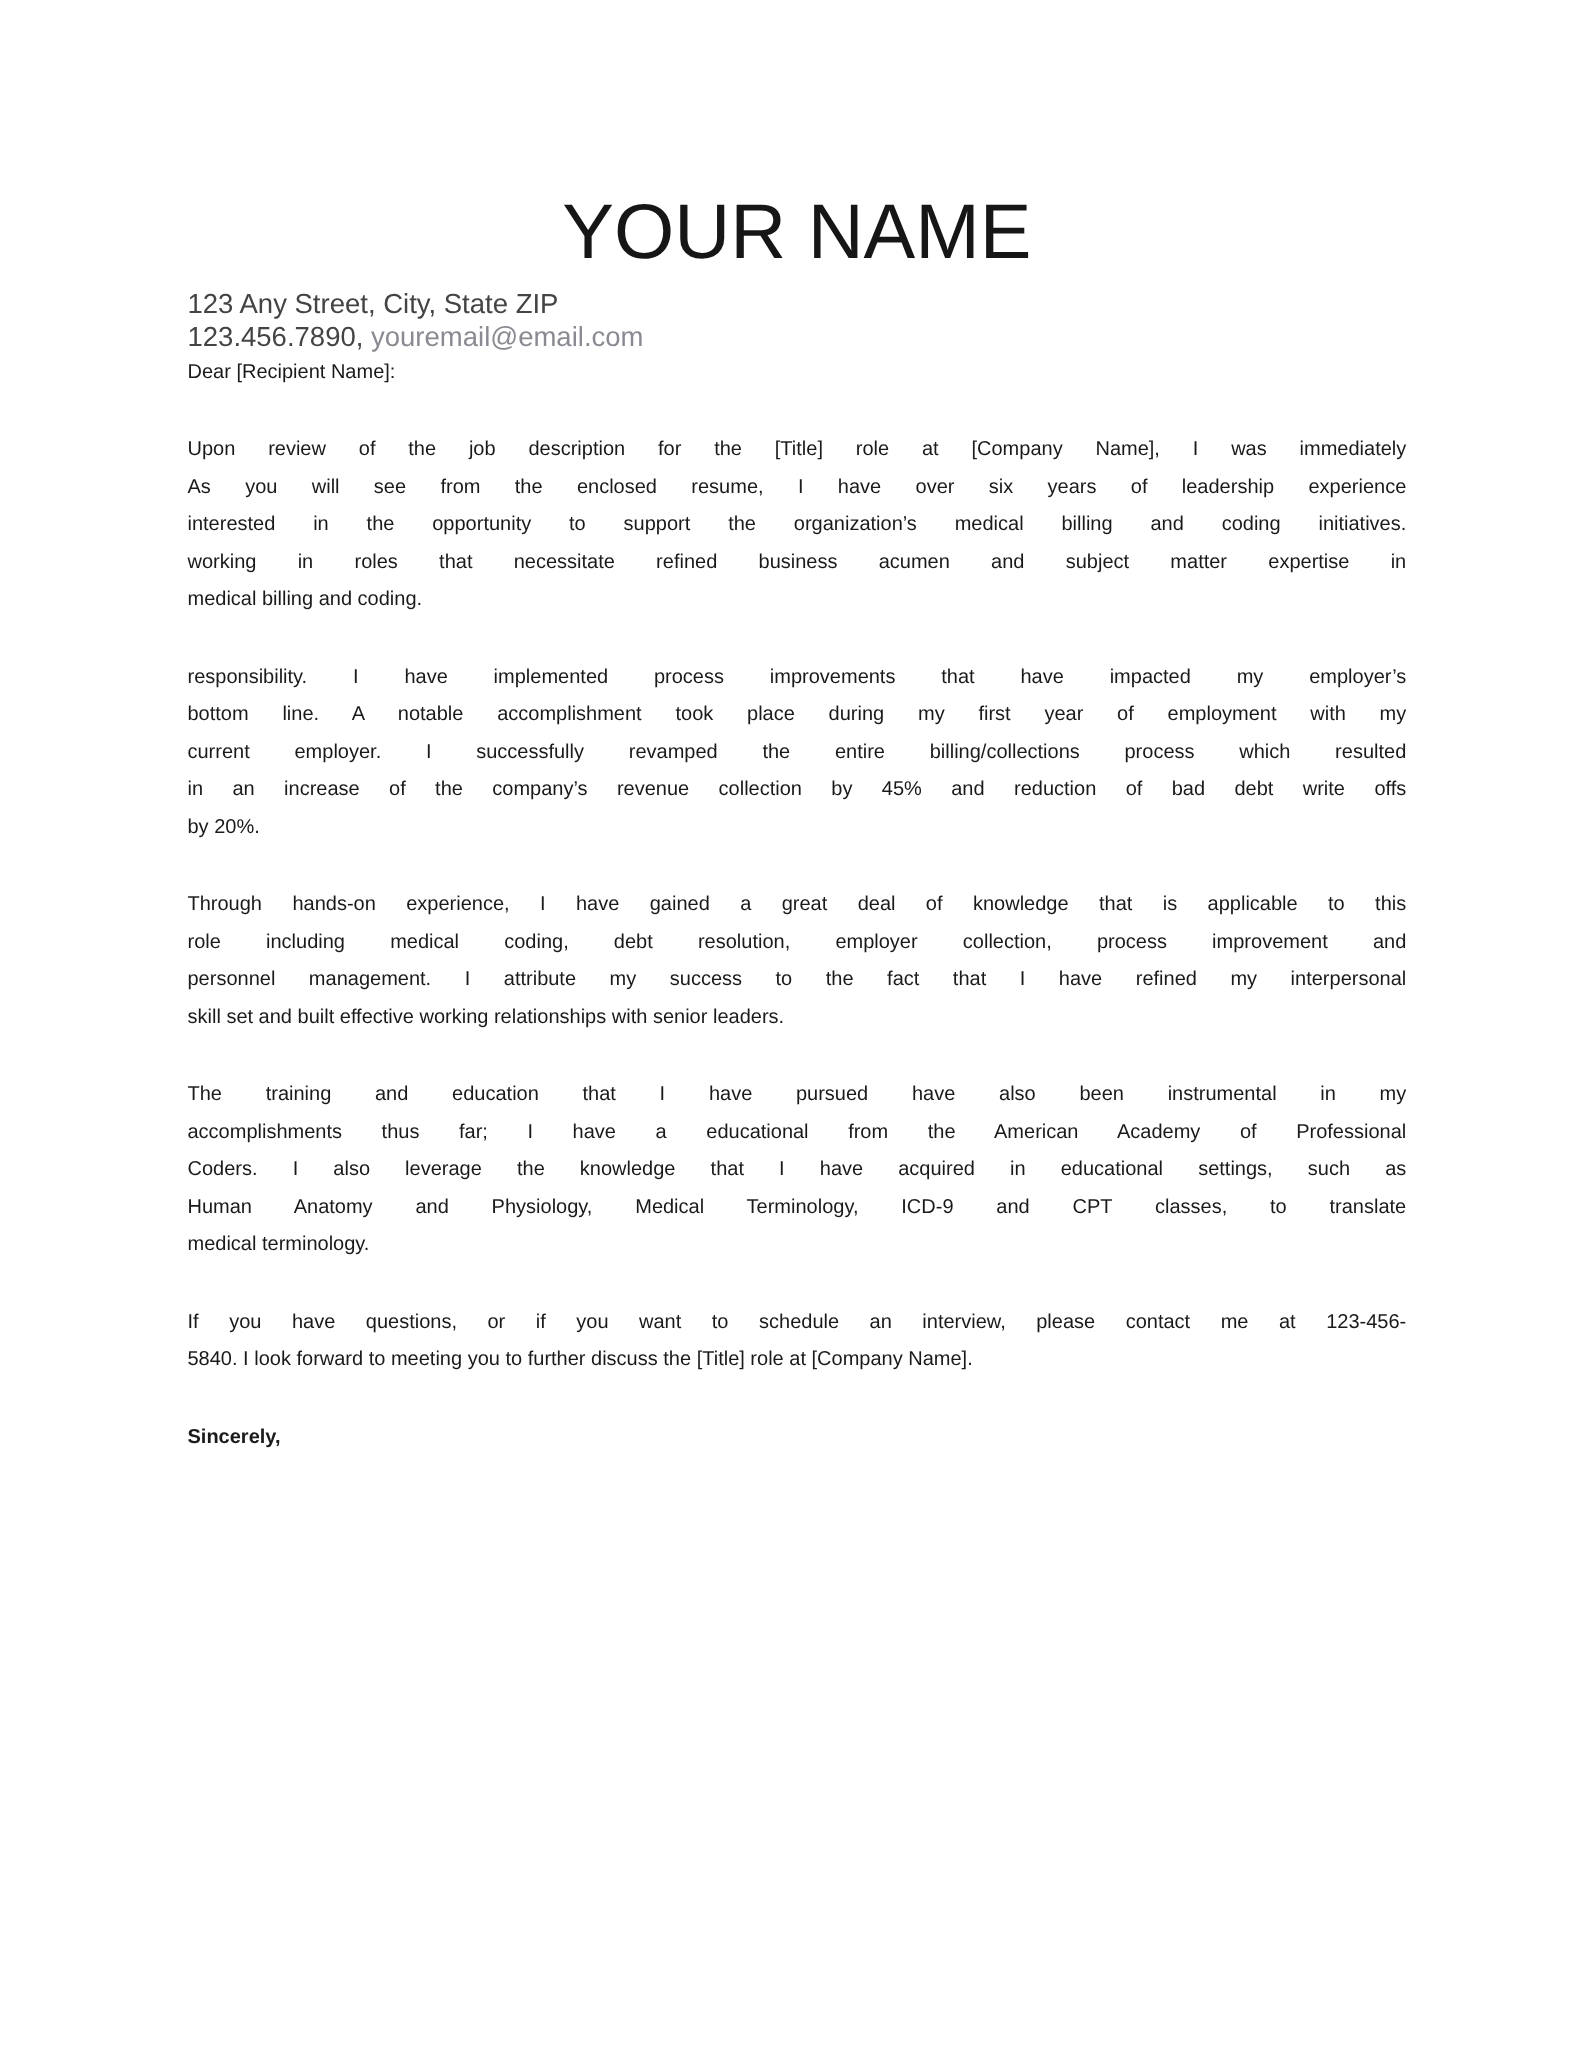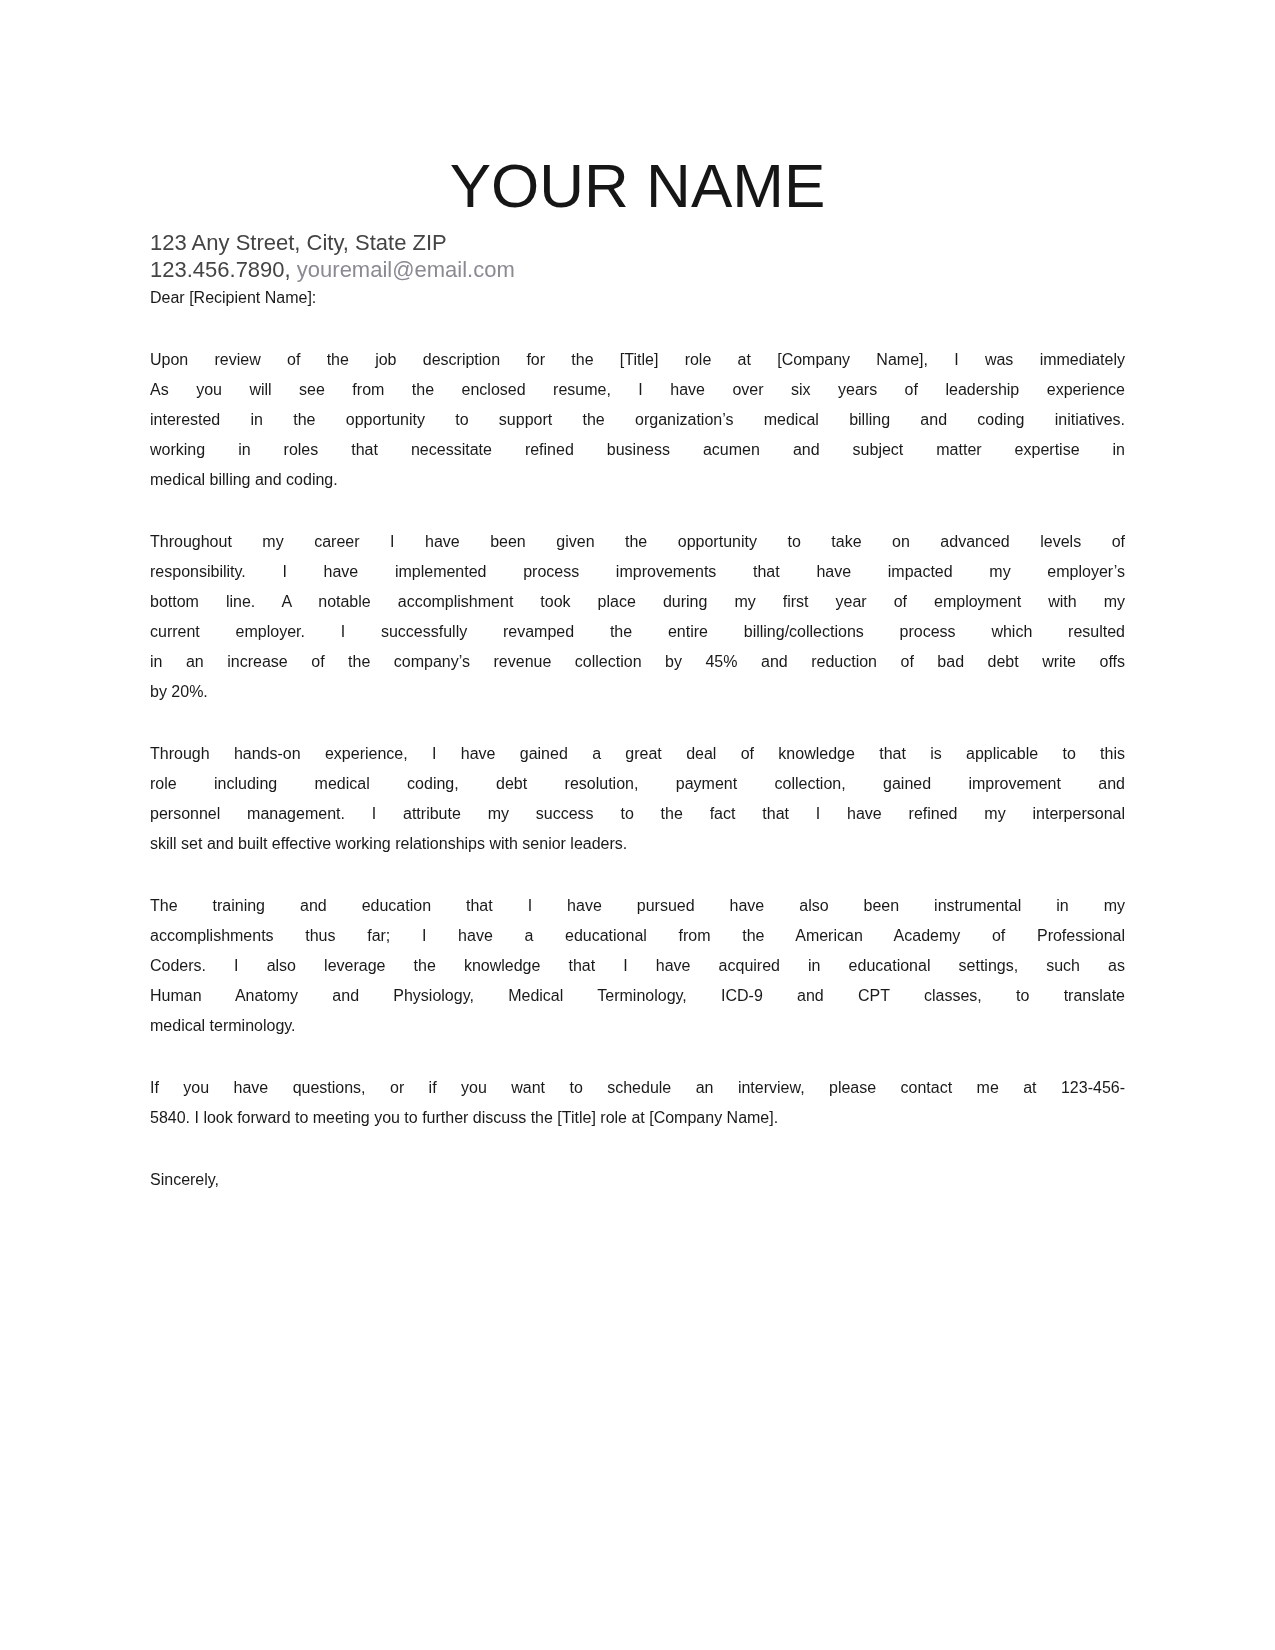--- a/index.html
+++ b/index.html
@@ -46,21 +46,21 @@
     color: #1a1a1a;
   }
   .salutation { text-align: left; }
   .para { margin-top: 32px; }
   .jl {                      
     text-align: justify;
     text-align-last: justify;
     white-space: normal;
   }
   .ll { text-align: left; }  
-  .closing { margin-top: 32px; }
+  .closing { margin-top: 32px; font-weight: bold; }
   .signature { margin-top: 62px; }
 </style>
 </head>
 <body>
 
 <div class="page">
 
   <h1 class="name">YOUR NAME</h1>
 
   <div class="address">
@@ -77,31 +77,30 @@
 
     <div class="para">
       <div class="jl">Upon review of the job description for the [Title] role at [Company Name], I was immediately</div>
       <div class="jl">As you will see from the enclosed resume, I have over six years of leadership experience</div>
       <div class="jl">interested in the opportunity to support the organization’s medical billing and coding initiatives.</div>
       <div class="jl">working in roles that necessitate refined business acumen and subject matter expertise in</div>
       <div class="ll">medical billing and coding.</div>
     </div>
 
     <div class="para">
-      <div class="jl">Throughout my career I have been given the opportunity to take on advanced levels of</div>
       <div class="jl">responsibility. I have implemented process improvements that have impacted my employer’s</div>
       <div class="jl">bottom line. A notable accomplishment took place during my first year of employment with my</div>
       <div class="jl">current employer. I successfully revamped the entire billing/collections process which resulted</div>
       <div class="jl">in an increase of the company’s revenue collection by 45% and reduction of bad debt write offs</div>
       <div class="ll">by 20%.</div>
     </div>
 
     <div class="para">
       <div class="jl">Through hands-on experience, I have gained a great deal of knowledge that is applicable to this</div>
-      <div class="jl">role including medical coding, debt resolution, payment collection, gained improvement and</div>
+      <div class="jl">role including medical coding, debt resolution, employer collection, process improvement and</div>
       <div class="jl">personnel management. I attribute my success to the fact that I have refined my interpersonal</div>
       <div class="ll">skill set and built effective working relationships with senior leaders.</div>
     </div>
 
     <div class="para">
       <div class="jl">The training and education that I have pursued have also been instrumental in my</div>
       <div class="jl">accomplishments thus far; I have a educational from the American Academy of Professional</div>
       <div class="jl">Coders. I also leverage the knowledge that I have acquired in educational settings, such as</div>
       <div class="jl">Human Anatomy and Physiology, Medical Terminology, ICD-9 and CPT classes, to translate</div>
       <div class="ll">medical terminology.</div>

